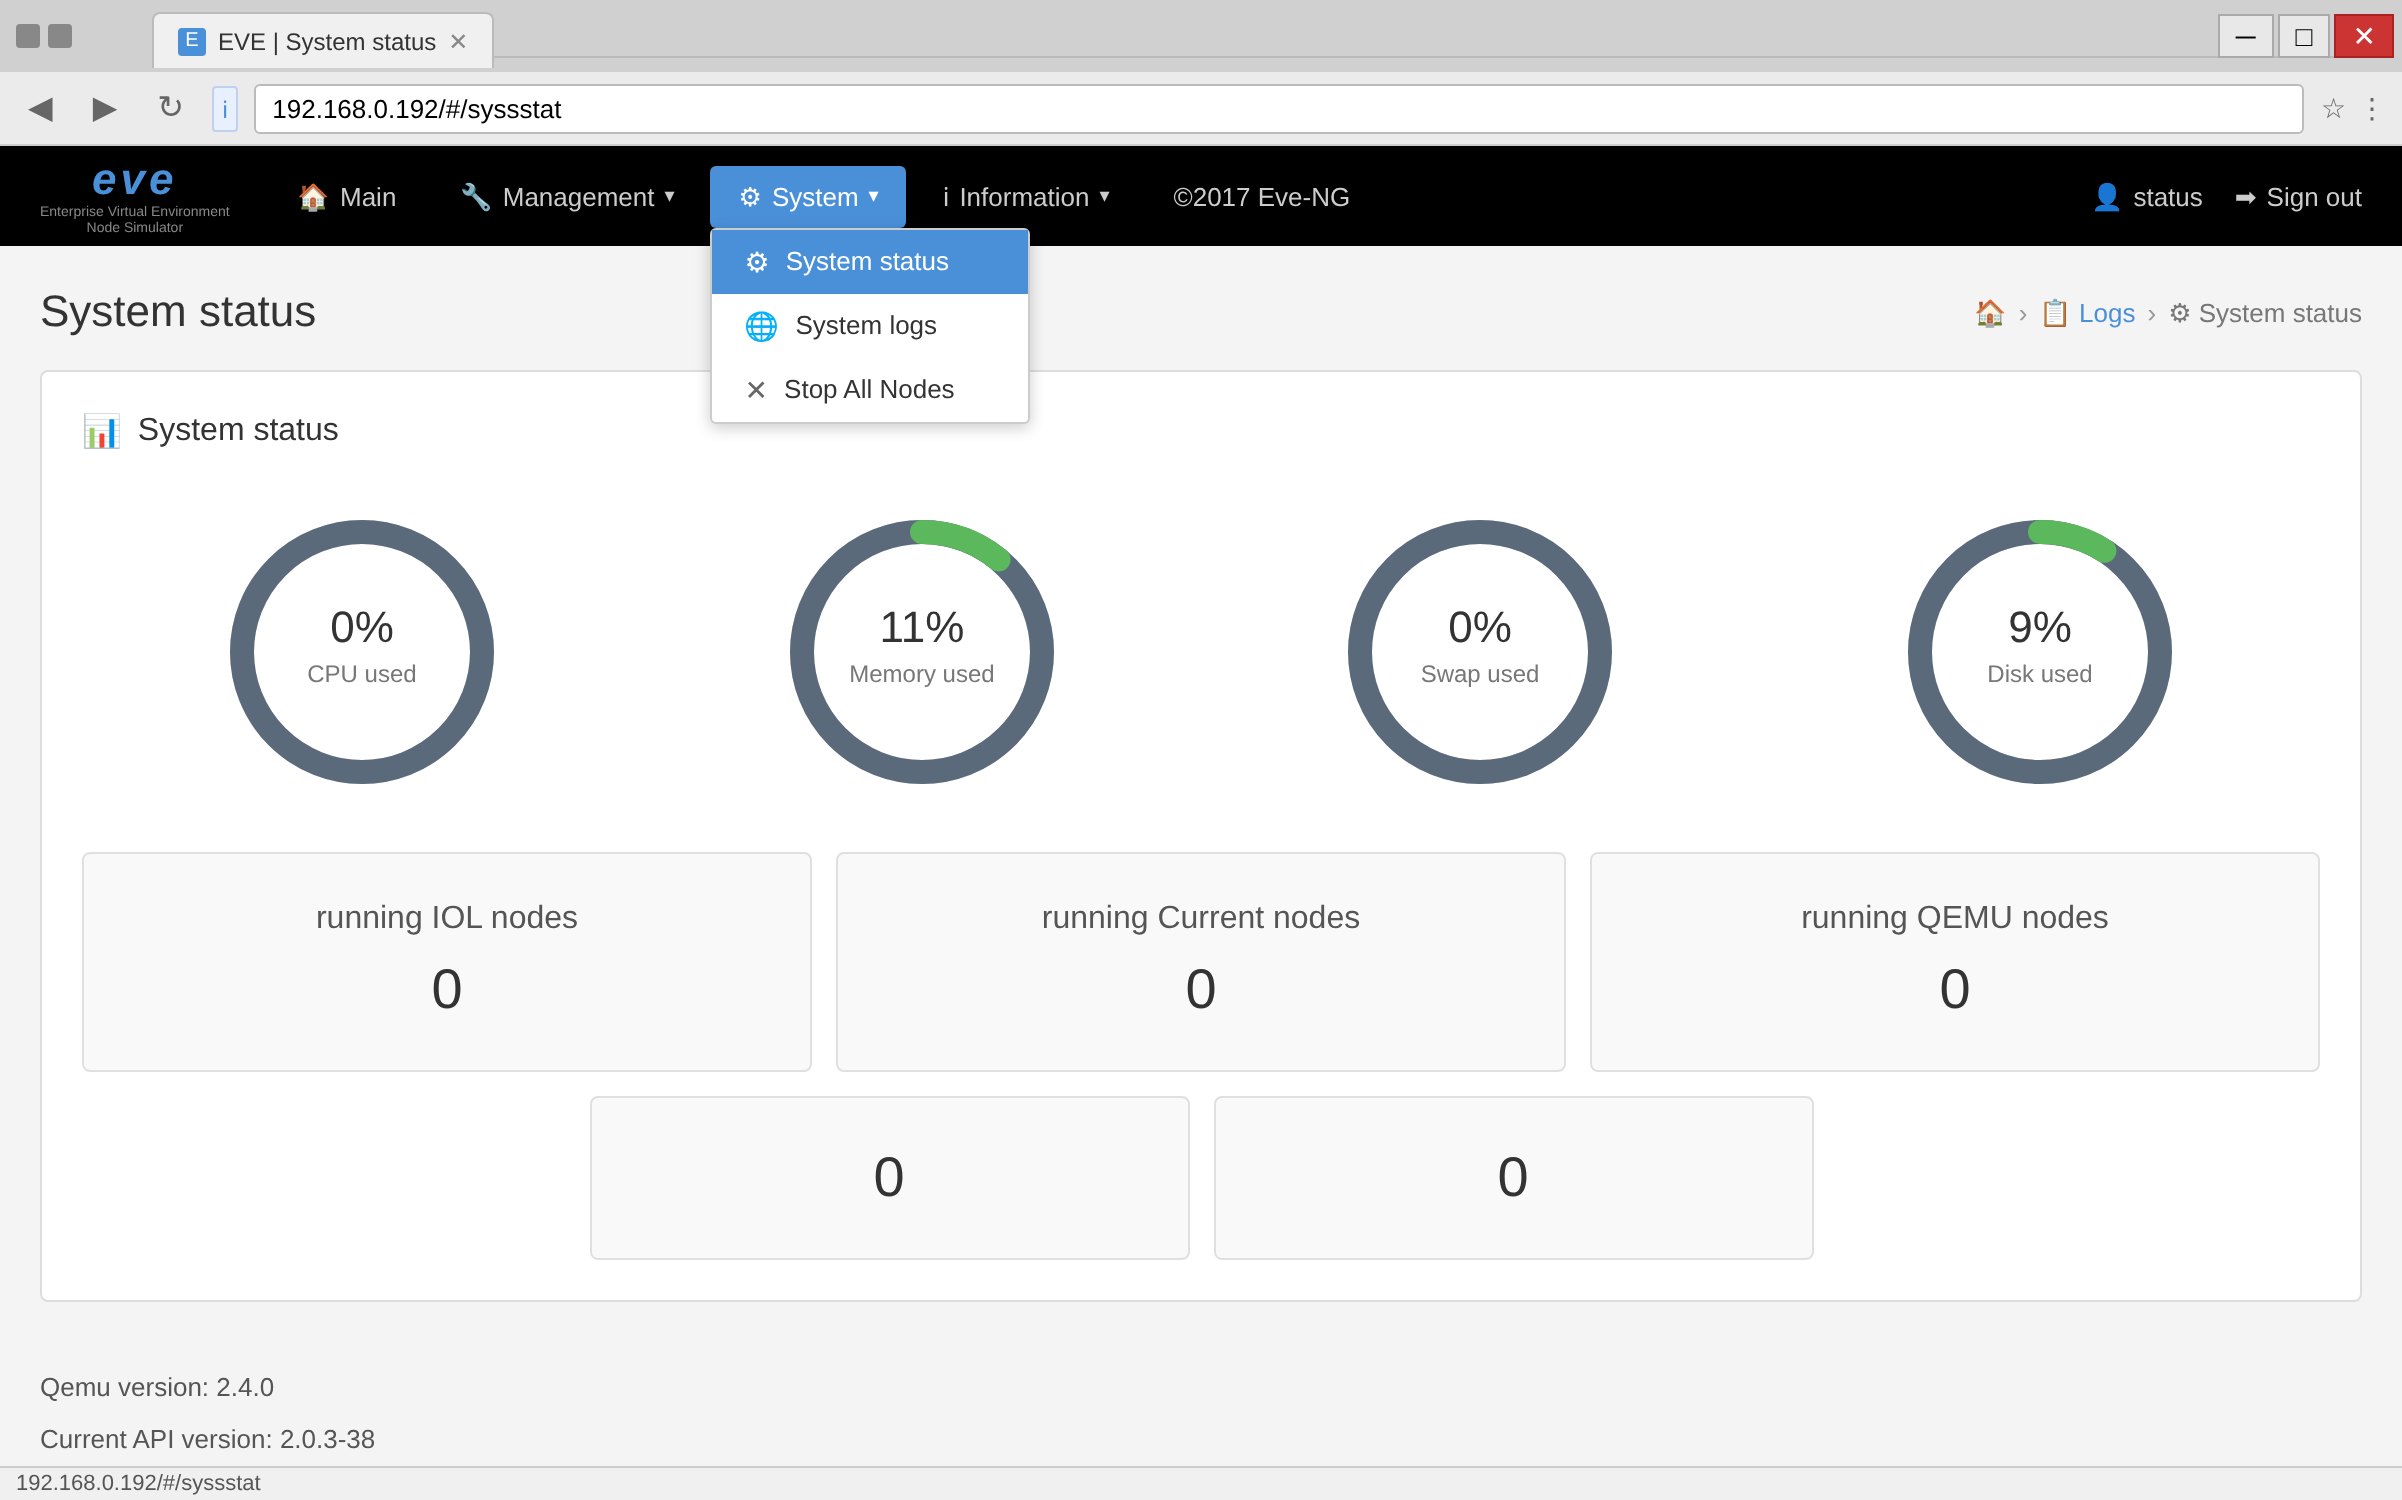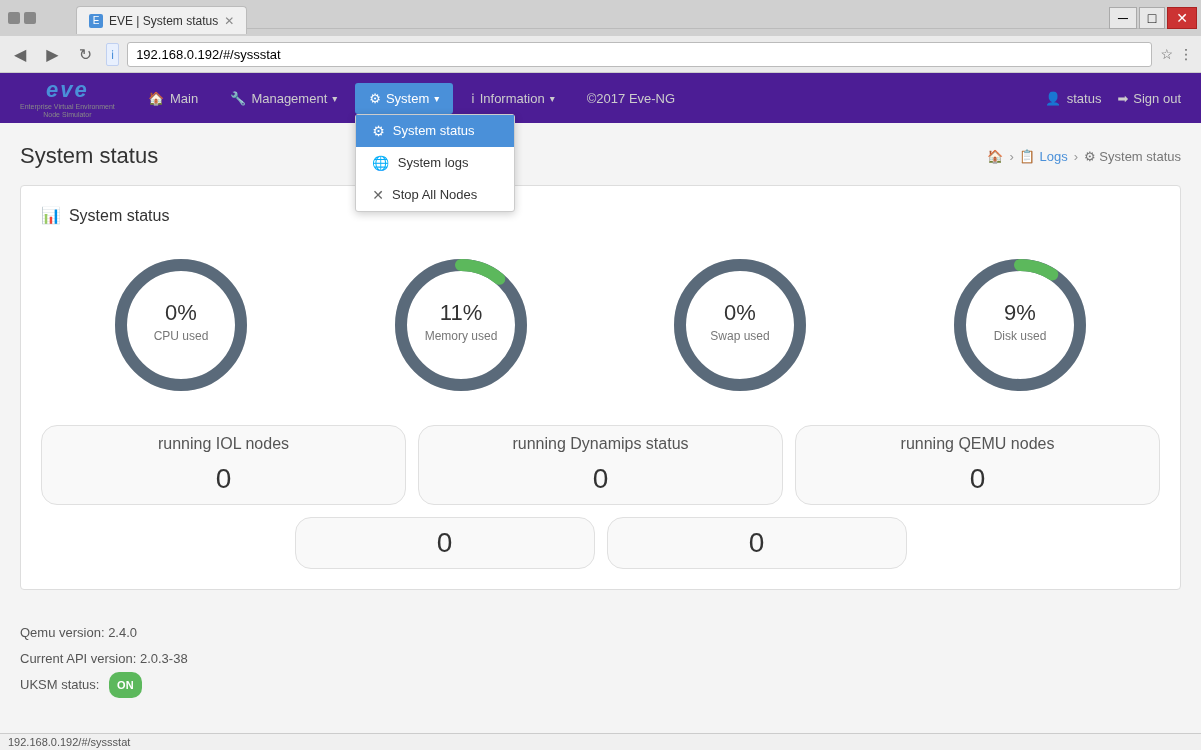--- a/index.html
+++ b/index.html
@@ -9,21 +9,21 @@
     .browser-chrome { background: #e8e8e8; border-bottom: 1px solid #ccc; }
     .browser-titlebar { background: #d0d0d0; padding: 6px 8px; display: flex; align-items: center; gap: 8px; height: 36px; }
     .tab-bar { display: flex; align-items: flex-end; padding: 0 8px; height: 32px; background: #d8d8d8; }
     .browser-tab { background: #f0f0f0; border: 1px solid #bbb; border-bottom: none; padding: 6px 12px; font-size: 12px; border-radius: 4px 4px 0 0; display: flex; align-items: center; gap: 8px; }
     .address-bar { display: flex; align-items: center; padding: 4px 8px; gap: 8px; height: 36px; background: #ebebeb; }
     .nav-btn { background: none; border: none; font-size: 16px; color: #666; cursor: pointer; padding: 2px 6px; }
     .address-input { flex: 1; border: 1px solid #bbb; border-radius: 3px; padding: 4px 8px; font-size: 13px; background: white; }
     .address-actions { display: flex; gap: 6px; color: #666; font-size: 14px; }
 
     
-    .navbar { background: #4c1d95; color: white; display: flex; align-items: center; padding: 0 20px; height: 50px; position: relative; z-index: 100; }
+    .navbar { background: #000000; color: white; display: flex; align-items: center; padding: 0 20px; height: 50px; position: relative; z-index: 100; }
     .navbar-brand { margin-right: 20px; }
     .brand-logo { display: flex; flex-direction: column; align-items: center; }
     .brand-eve { font-size: 22px; font-weight: bold; color: #4a90d9; letter-spacing: 2px; font-style: italic; }
     .brand-sub { font-size: 7px; color: #888; text-align: center; line-height: 1.2; }
     .navbar-nav { display: flex; align-items: center; gap: 4px; flex: 1; }
     .nav-item { position: relative; }
     .nav-link { color: #ccc; padding: 8px 14px; border-radius: 3px; cursor: pointer; display: flex; align-items: center; gap: 5px; font-size: 13px; white-space: nowrap; }
     .nav-link.active { background: #4a90d9; color: white; }
     .nav-link .caret { font-size: 10px; }
     .navbar-right { display: flex; align-items: center; gap: 16px; margin-left: auto; }
@@ -49,21 +49,21 @@
     .panel { background: white; border: 1px solid #ddd; border-radius: 4px; padding: 20px; margin-bottom: 20px; }
     .panel-title { display: flex; align-items: center; gap: 8px; font-size: 16px; color: #333; margin-bottom: 20px; }
 
     
     .gauges-row { display: flex; justify-content: space-around; align-items: center; margin-bottom: 20px; }
     .gauge-container { display: flex; flex-direction: column; align-items: center; }
     .gauge-svg { width: 160px; height: 160px; }
 
     
     .stats-grid { display: grid; grid-template-columns: 1fr 1fr 1fr; gap: 12px; margin-bottom: 12px; }
-    .stat-card { background: #f9f9f9; border: 1px solid #e0e0e0; border-radius: 16px; padding: 9px; text-align: center; }
+    .stat-card { background: #f9f9f9; border: 1px solid #e0e0e0; border-radius: 4px; padding: 24px; text-align: center; }
     .stat-title { font-size: 16px; color: #555; margin-bottom: 10px; }
     .stat-value { font-size: 28px; font-weight: 300; color: #333; }
 
     
     .footer-info { padding: 10px 0; font-size: 13px; color: #555; line-height: 2; }
     .uksm-toggle { display: inline-flex; align-items: center; background: #5cb85c; border-radius: 10px; padding: 2px 8px; color: white; font-size: 11px; font-weight: bold; cursor: pointer; }
 
     
     .status-bar { background: #f0f0f0; border-top: 1px solid #ccc; padding: 2px 8px; font-size: 11px; color: #555; position: fixed; bottom: 0; width: 1201px; }
     .win-btn { background: #e8e8e8; border: 1px solid #aaa; padding: 2px 8px; font-size: 12px; cursor: pointer; }
@@ -248,21 +248,21 @@
         </svg>
       </div>
     </div>
 
     <div class="stats-grid">
       <div class="stat-card">
         <div class="stat-title">running IOL nodes</div>
         <div class="stat-value">0</div>
       </div>
       <div class="stat-card">
-        <div class="stat-title">running Dynamips status</div>
+        <div class="stat-title">running Current nodes</div>
         <div class="stat-value">0</div>
       </div>
       <div class="stat-card">
         <div class="stat-title">running QEMU nodes</div>
         <div class="stat-value">0</div>
       </div>
     </div>
 
     <div style="display:flex; justify-content:center; gap:12px;">
       <div class="stat-card" style="min-width:300px;">

